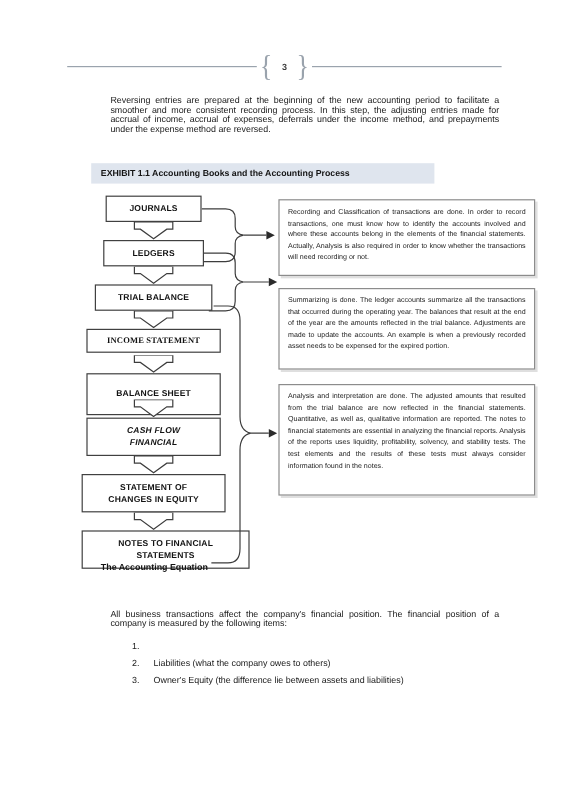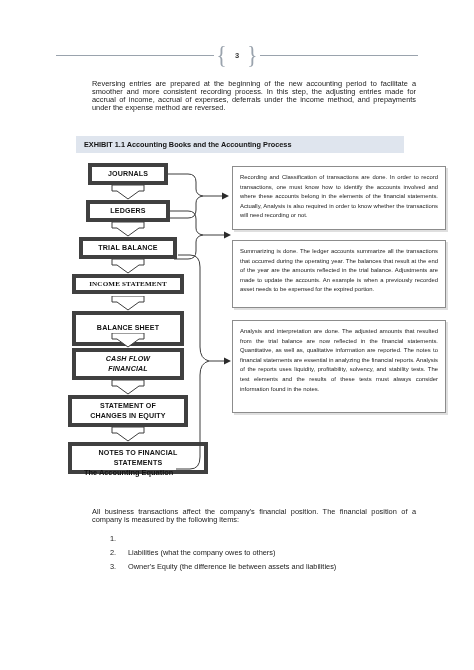--- a/index.html
+++ b/index.html
@@ -63,21 +63,21 @@
     text-align: justify;
     color: #1a1a1a;
   }
   #intro-para { top: 80px; }
 
   
   .exhibit-banner {
     position: absolute;
     left: 76px;
     top: 136px;
-    width: 328px;
+    width: 286px;
     height: 17px;
     background: #dfe5ee;
     display: flex;
     align-items: center;
   }
   .exhibit-banner span {
     font-size: 7.3px;
     font-weight: bold;
     padding-left: 8px;
     color: #141414;
@@ -85,21 +85,21 @@
 
   
   .flow {
     position: absolute;
     left: 0;
     top: 163px;
     width: 230px;
   }
   .flow-box {
     position: absolute;
-    border: 4px solid #404040;
+    border: 1px solid #404040;
     background: #ffffff;
     box-sizing: border-box;
     display: flex;
     flex-direction: column;
     align-items: center;
     justify-content: center;
     font-size: 7.1px;
     font-weight: bold;
     letter-spacing: 0.15px;
     color: #121212;

